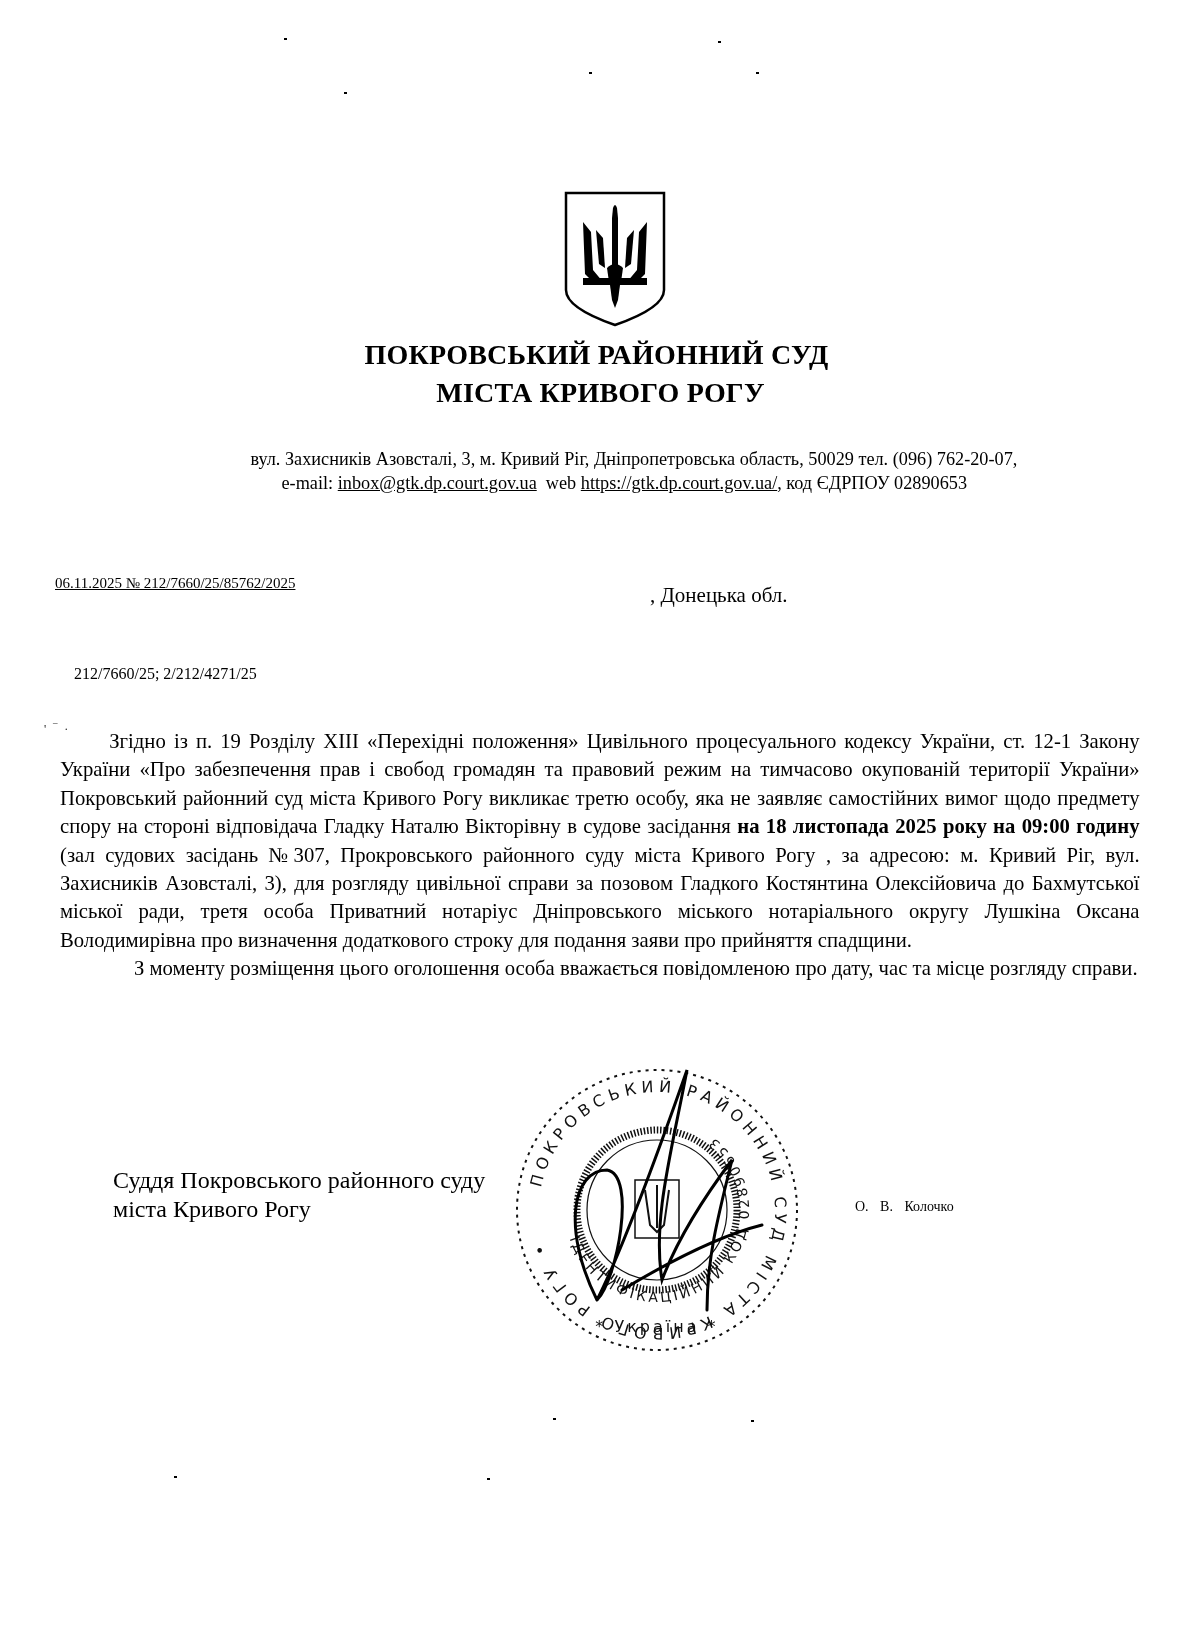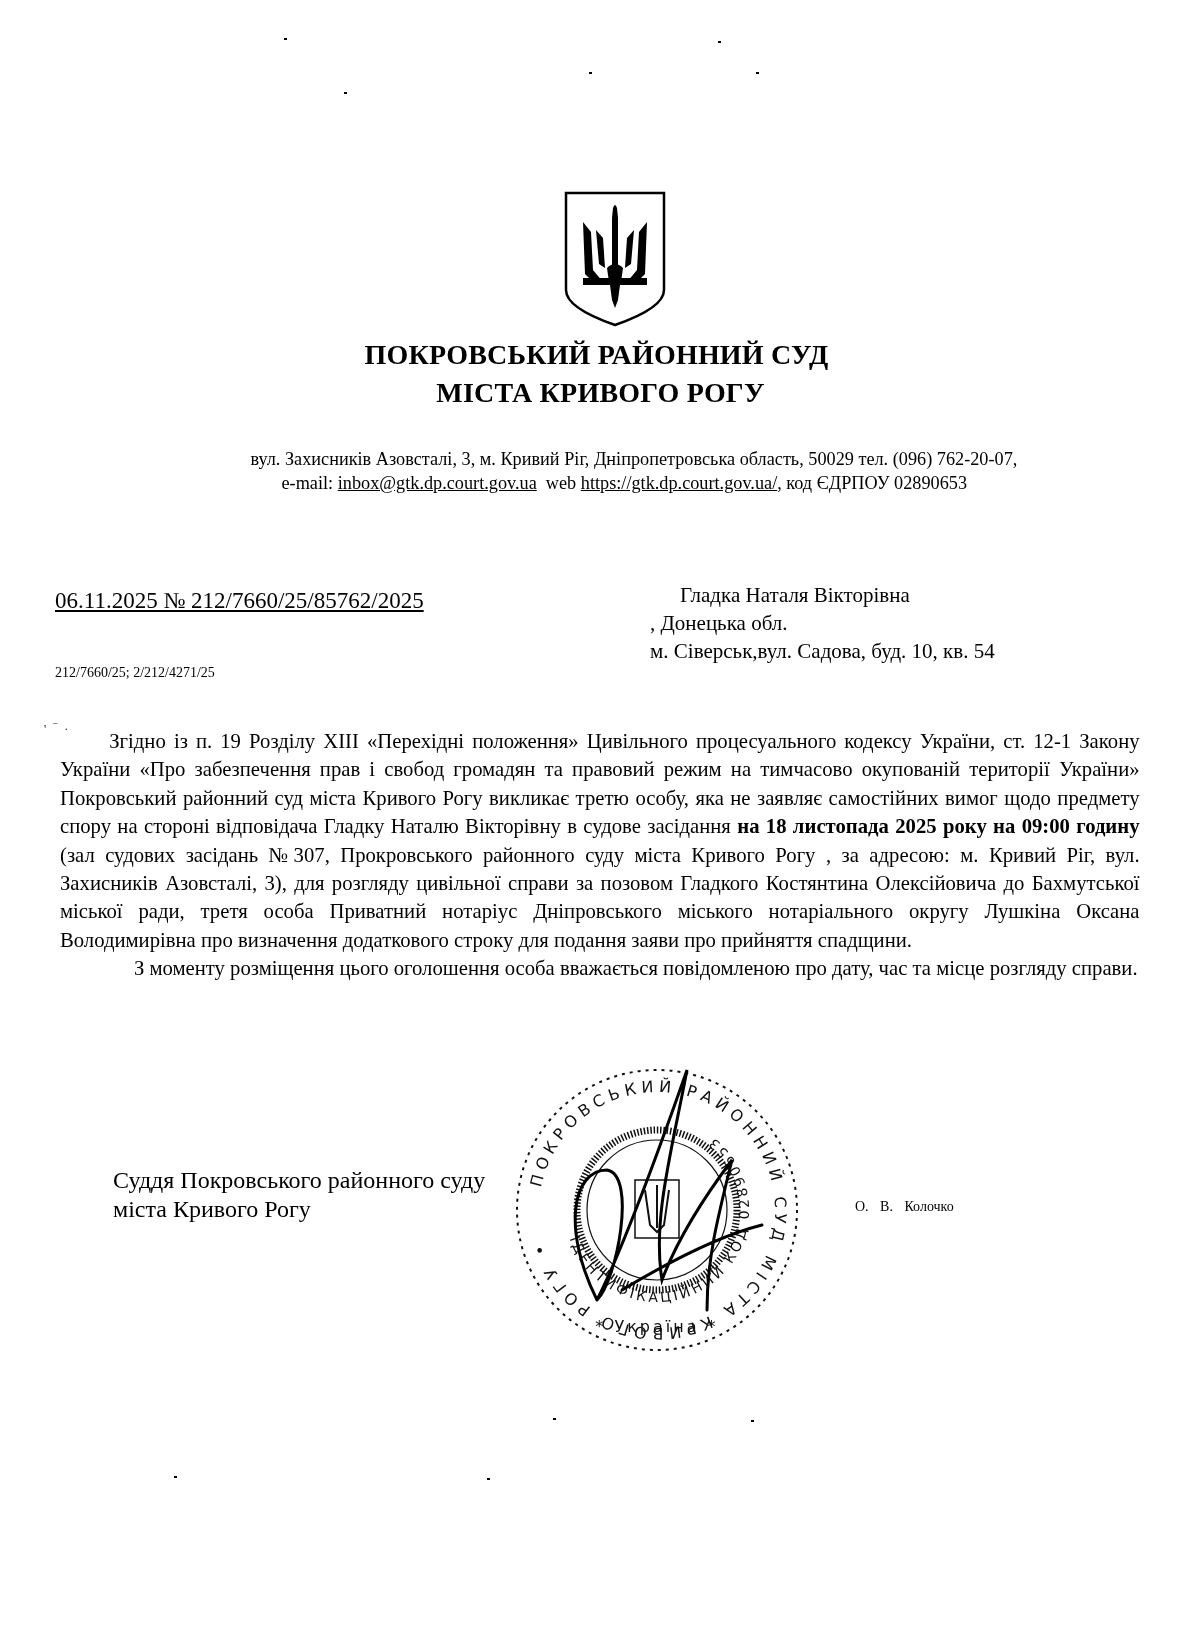--- a/index.html
+++ b/index.html
@@ -15,22 +15,22 @@
   }
   .t1 { top: 338px; padding-left: 2px; box-sizing: border-box; }
   .t2 { top: 376px; padding-left: 10px; box-sizing: border-box; }
   .contact {
     left: 0; width: 1191px; text-align: center; font-size: 19px; line-height: 24px;
     font-family: "Liberation Serif", serif; transform: scaleX(0.96);
   }
   .c1 { top: 447px; padding-left: 80px; box-sizing: border-box; }
   .c2 { top: 471px; padding-left: 60px; box-sizing: border-box; }
   .u { text-decoration: underline; }
-  .outno { left: 55px; top: 575px; font-size: 23px; text-decoration: underline; margin-top: 13px; }
-  .casenos { left: 55px; top: 665px; font-size: 14px; }
+  .outno { left: 55px; top: 575px; font-size: 15px; text-decoration: underline; }
+  .casenos { left: 74px; top: 665px; font-size: 16px; }
   .recipient { left: 650px; top: 581px; font-size: 21px; line-height: 28px; }
   .recipient div { white-space: nowrap; }
   .rname { padding-left: 30px; }
   .body {
     left: 60px; top: 727px; width: 1096px; font-size: 21px; line-height: 28.4px;
     text-align: justify; transform: scaleX(0.985); transform-origin: left top;
   }
   .body p { margin: 0; }
   .p1 { text-indent: 50px; }
   .p2 { text-indent: 75px; }
@@ -79,23 +79,21 @@
   <span>e-mail:</span>
   <span class="u">inbox@gtk.dp.court.gov.ua</span>&nbsp;
   <span>web</span>
   <span class="u">https://gtk.dp.court.gov.ua/</span><span>, код ЄДРПОУ 02890653</span>
 </div>
 
 <div class="abs outno">06.11.2025 № 212/7660/25/85762/2025</div>
 <div class="abs casenos">212/7660/25; 2/212/4271/25</div>
 
 <div class="abs recipient">
-  <div class="rname">Гладка Наталя Вікторівна</div>
   <div>,  Донецька обл.</div>
-  <div>м. Сіверськ,вул. Садова, буд. 10, кв. 54</div>
 </div>
 
 <div class="abs mark">' ‾ ·</div>
 
 <div class="abs body">
   <p class="p1"><span>Згідно із п. 19 Розділу ХІІІ «Перехідні положення» Цивільного процесуального кодексу України,  ст. 12-1 Закону України «Про забезпечення прав і свобод громадян та правовий режим на тимчасово окупованій території України» Покровський районний суд міста Кривого Рогу викликає третю особу, яка не заявляє самостійних вимог щодо предмету спору на стороні відповідача Гладку Наталю Вікторівну в судове засідання </span><b>на 18 листопада 2025 року на 09:00 годину</b><span> (зал судових засідань №307, Прокровського районного суду міста Кривого Рогу , за адресою: м. Кривий Ріг, вул. Захисників Азовсталі, 3), для розгляду цивільної справи  за позовом Гладкого Костянтина Олексійовича до Бахмутської міської ради, третя особа Приватний нотаріус Дніпровського міського нотаріального округу Лушкіна Оксана Володимирівна про визначення додаткового строку для подання заяви про прийняття спадщини.</span></p>
   <p class="p2">З моменту розміщення цього оголошення особа вважається повідомленою про дату, час та місце розгляду справи.</p>
 </div>
 
 <div class="abs judge">

